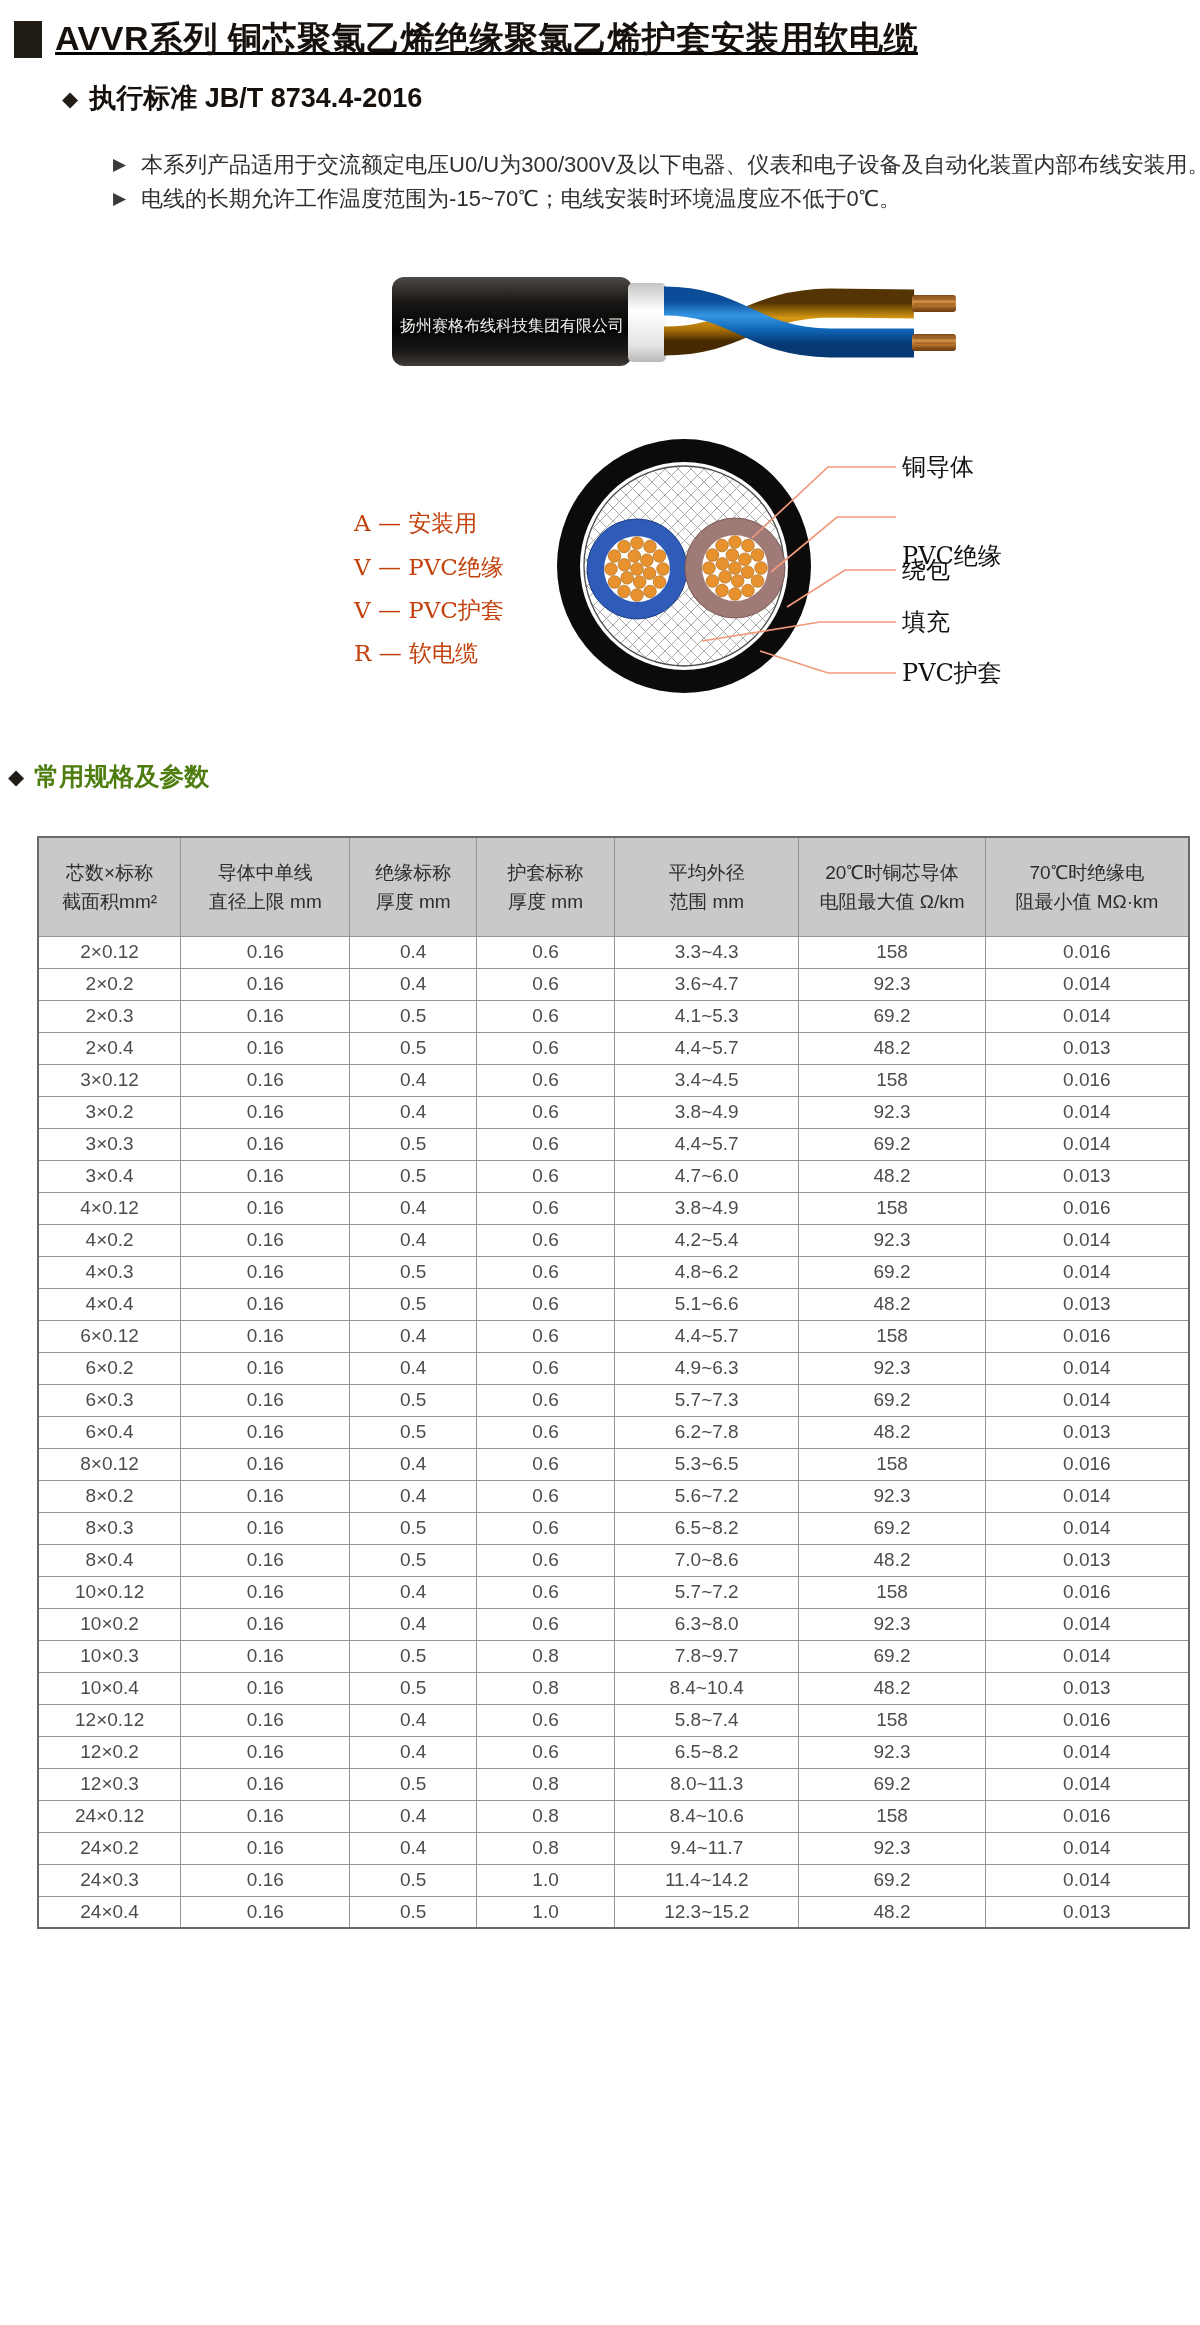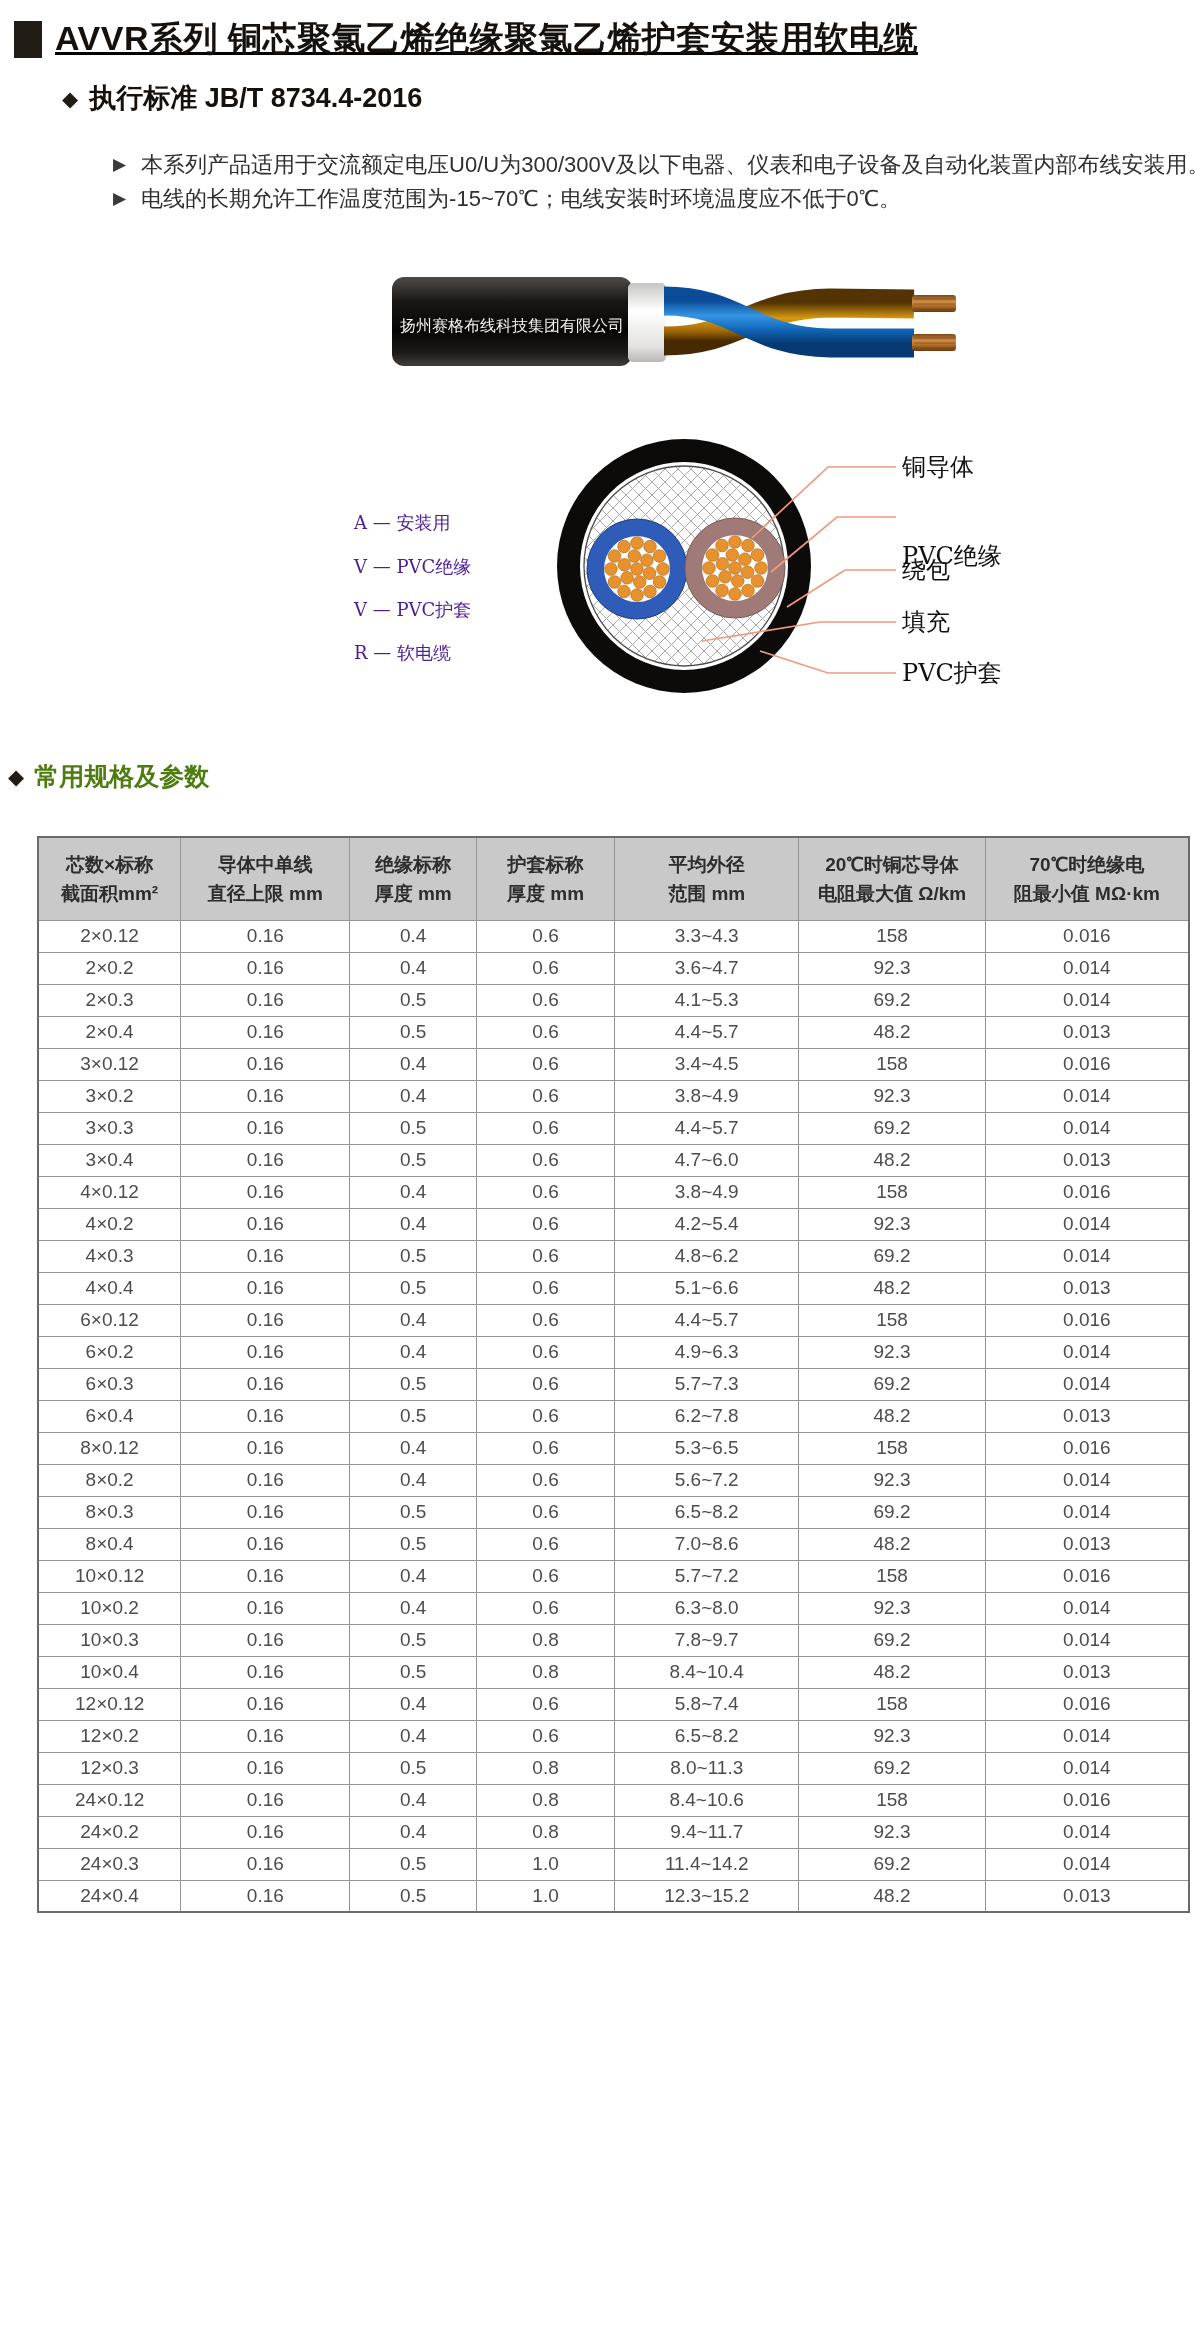--- a/index.html
+++ b/index.html
@@ -26,21 +26,21 @@
   .feature-text { font-size:22px; color:#2f2f2f; white-space:nowrap; }
 
   
   .cable-photo { position:absolute; left:390px; top:268px; width:580px; height:115px; }
 
   
   .diagram { position:absolute; left:340px; top:430px; width:780px; height:295px; }
   .diagram svg { position:absolute; left:0; top:0; }
   .legend-item {
     position:absolute; left:14px; transform:translateY(-50%);
-    font-family:"DejaVu Serif", serif; font-size:18px; color:#4c1d95; white-space:nowrap;
+    font-family:"DejaVu Serif", serif; font-size:23px; color:#c2410c; white-space:nowrap;
   }
   .lg-0 { top:93px; } .lg-1 { top:137px; } .lg-2 { top:180px; } .lg-3 { top:223px; }
   .part-label {
     position:absolute; left:562px; transform:translateY(-50%);
     font-family:"DejaVu Serif", serif; font-size:24px; color:#111; white-space:nowrap;
   }
   .pl-0 { top:37px; } .pl-1 { top:87px;margin-top:39px; } .pl-2 { top:140px; } .pl-3 { top:192px; } .pl-4 { top:243px; }
 
   
   .section-title { position:absolute; left:8px; top:760px; display:flex; align-items:center; gap:10px; }
@@ -49,21 +49,21 @@
   
   .spec-table {
     position:absolute; left:37px; top:836px; width:1153px;
     border-collapse:collapse; table-layout:fixed;
     border:2px solid #6a6a6a;
   }
   .spec-table th, .spec-table td {
     border:1.5px solid #949494; text-align:center; vertical-align:middle;
   }
   .spec-table thead th {
-    height:83px; background:#c9c9c9; font-weight:bold;
+    height:99px; background:#c9c9c9; font-weight:normal;
     font-size:19px; color:#2d2d2d;
   }
   .spec-table thead th .h-line { line-height:29px; }
   .spec-table tbody tr { height:32px; }
   .spec-table tbody td { font-size:19px; color:#4c4c4c; }
 </style>
 </head>
 <body>
 
 <div class="page">

